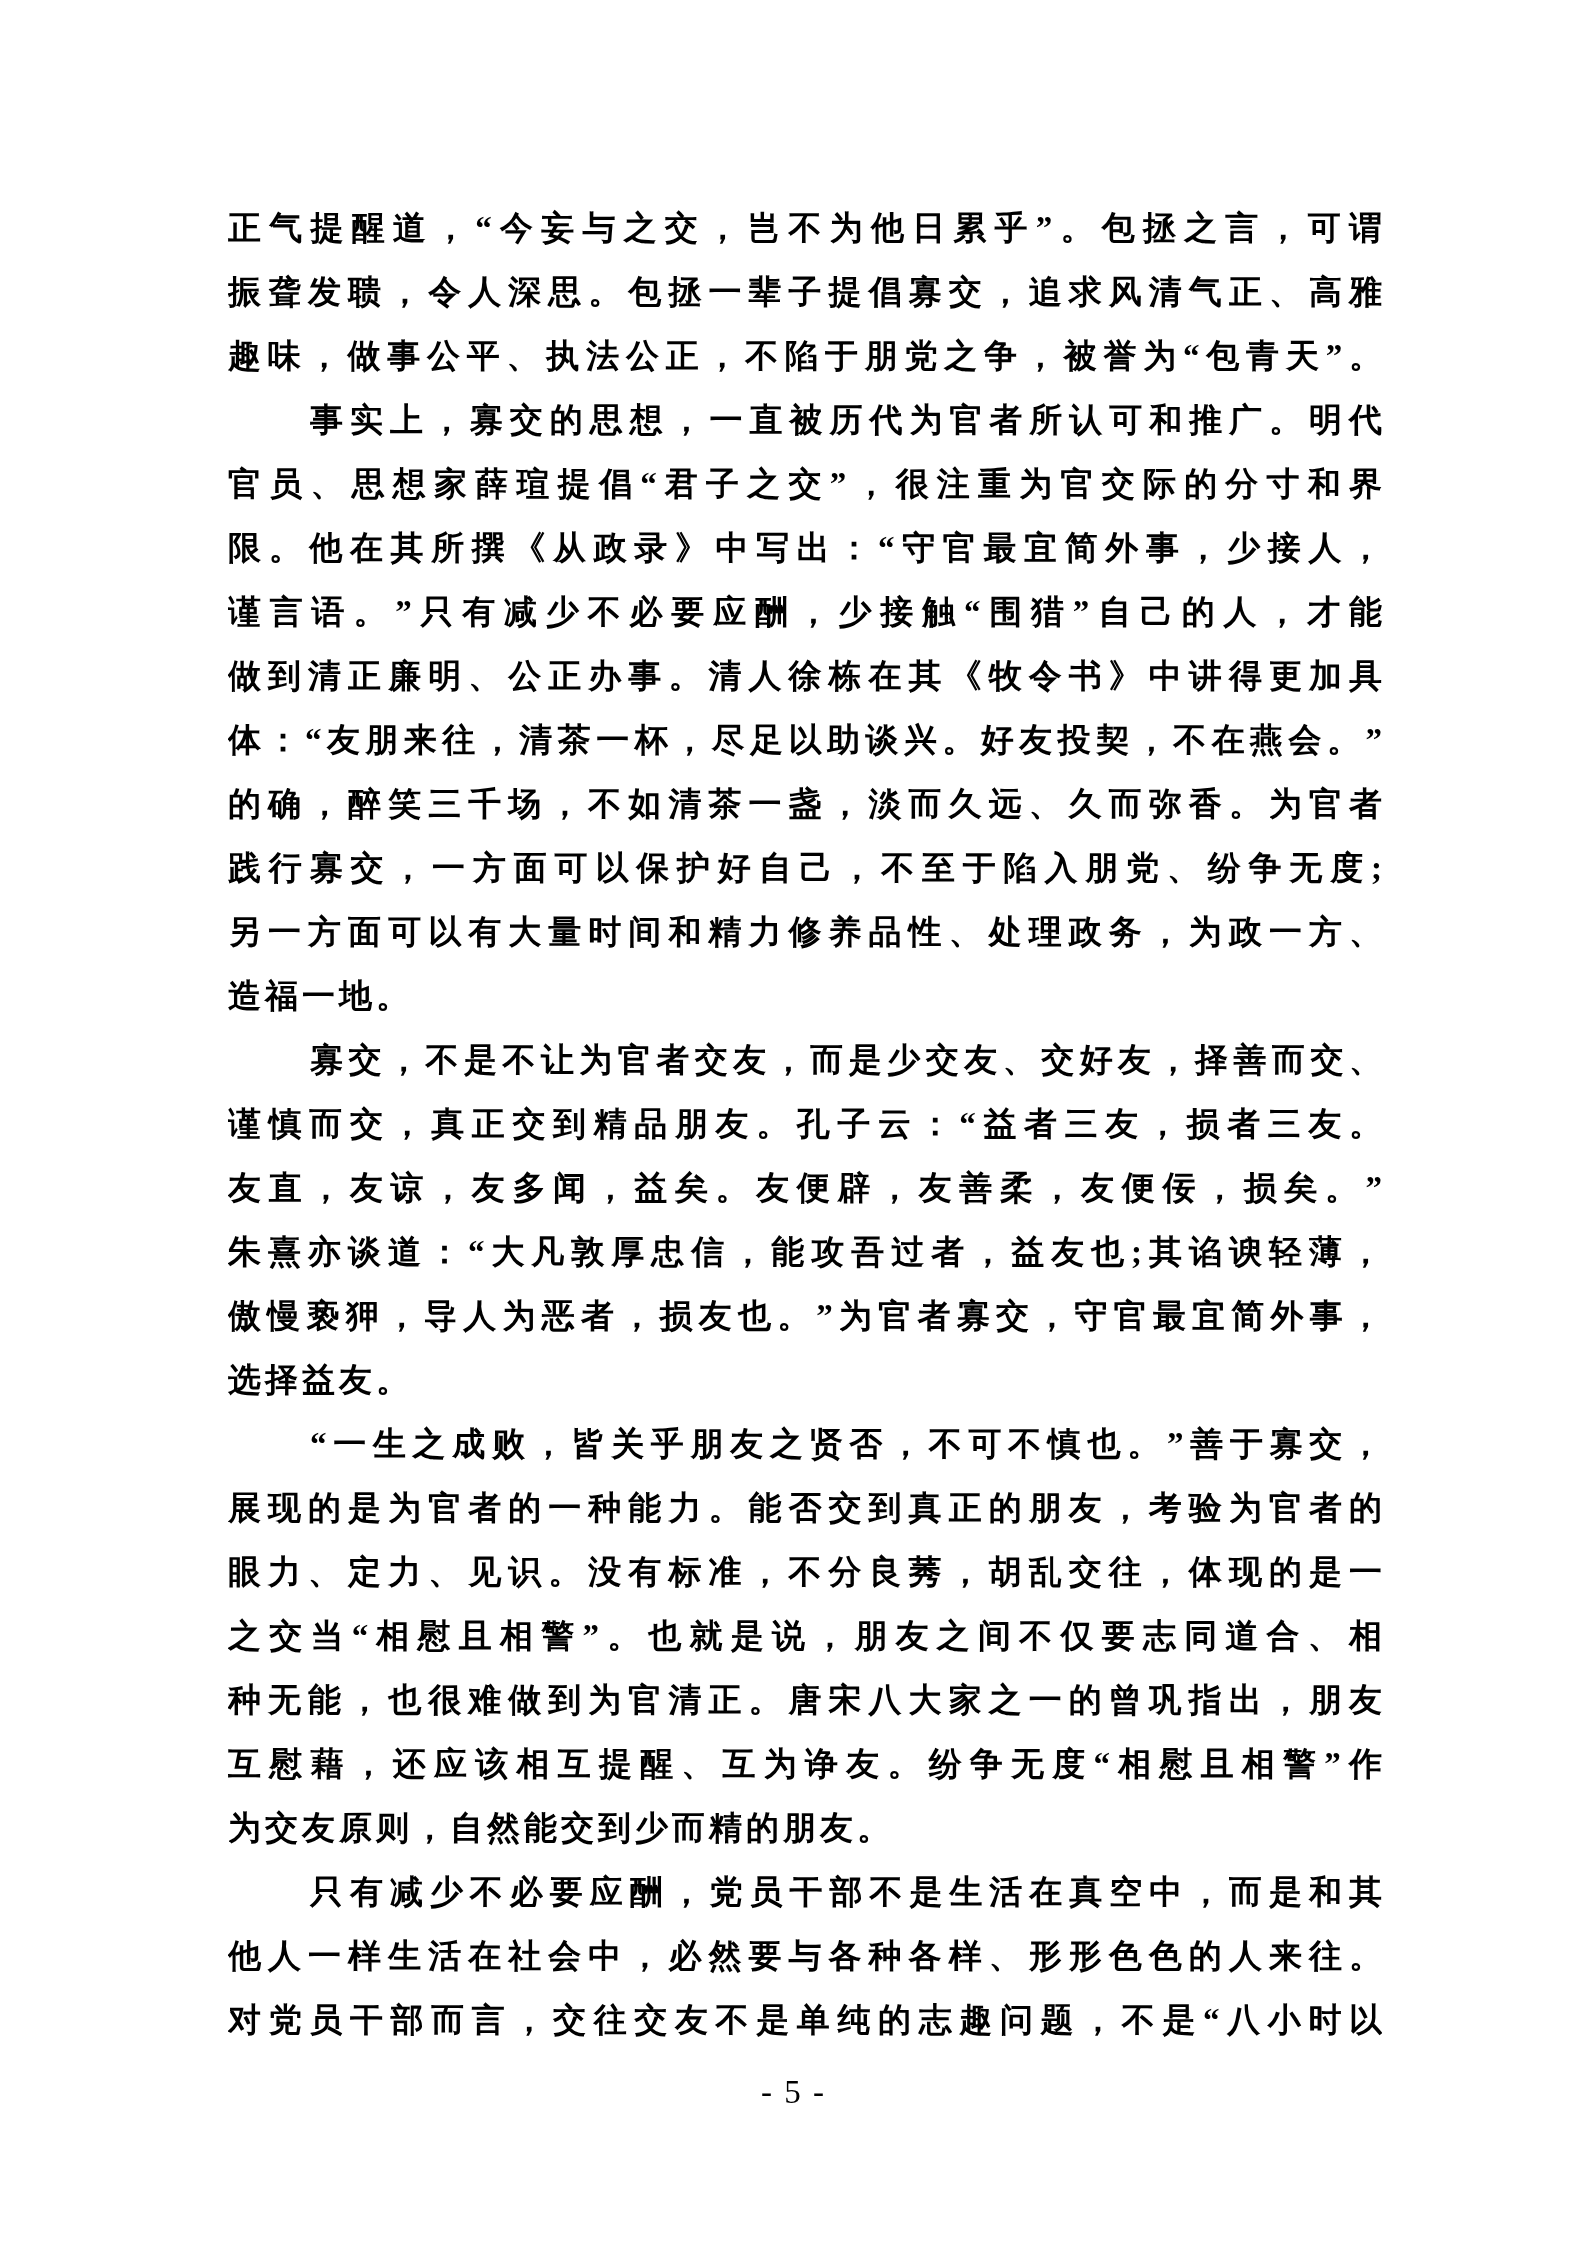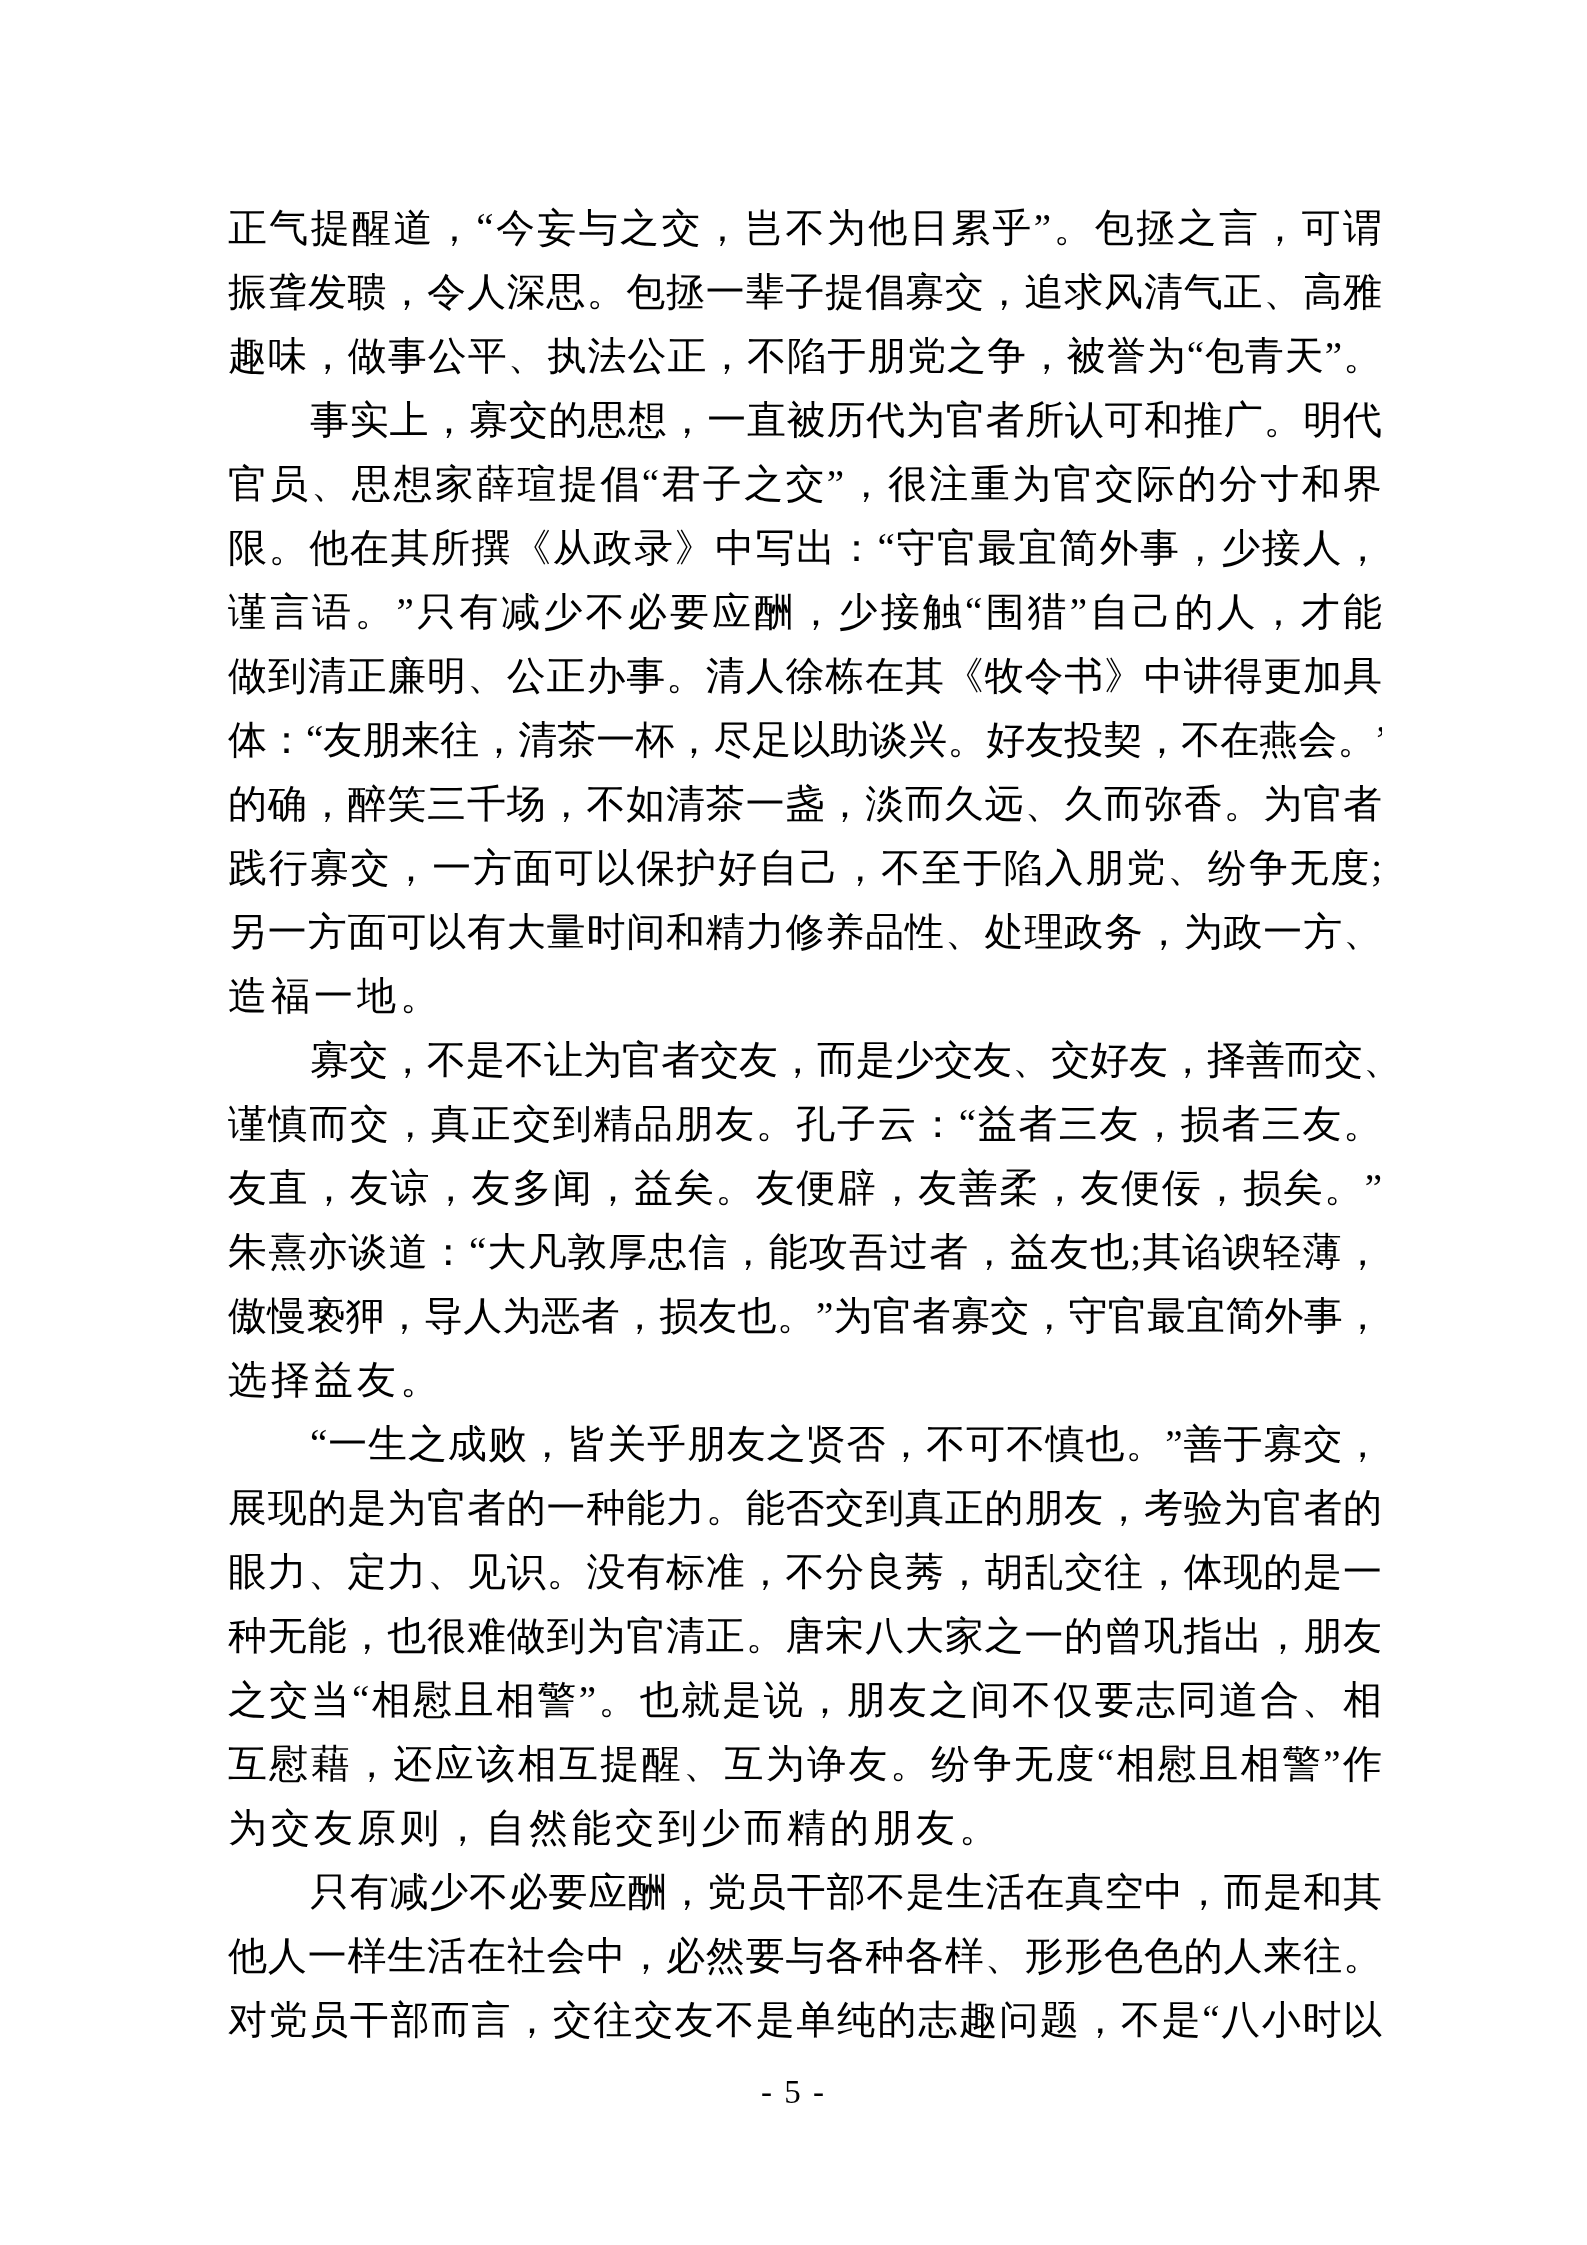--- a/index.html
+++ b/index.html
@@ -22,25 +22,26 @@
     top: 196px;
     width: 1154px;
   }
   .paragraph {
     margin: 0;
     padding: 0;
   }
   .line {
     height: 64px;
     line-height: 64px;
-    font-size: 39px;
+    font-size: 33px;
     text-align: justify;
     text-align-last: justify;
     overflow: hidden;
     white-space: nowrap;
+    font-weight: bold;
   }
   .line.indent {
     text-indent: 82px;
   }
   .line.para-end {
     text-align-last: left;
     letter-spacing: 4px;
   }
   .page-number {
     position: absolute;
@@ -81,22 +82,22 @@
         <div class="line">谨慎而交，真正交到精品朋友。孔子云：“益者三友，损者三友。</div>
         <div class="line">友直，友谅，友多闻，益矣。友便辟，友善柔，友便佞，损矣。”</div>
         <div class="line">朱熹亦谈道：“大凡敦厚忠信，能攻吾过者，益友也;其谄谀轻薄，</div>
         <div class="line">傲慢亵狎，导人为恶者，损友也。”为官者寡交，守官最宜简外事，</div>
         <div class="line para-end">选择益友。</div>
       </div>
       <div class="paragraph">
         <div class="line indent">“一生之成败，皆关乎朋友之贤否，不可不慎也。”善于寡交，</div>
         <div class="line">展现的是为官者的一种能力。能否交到真正的朋友，考验为官者的</div>
         <div class="line">眼力、定力、见识。没有标准，不分良莠，胡乱交往，体现的是一</div>
+        <div class="line">之交当“相慰且相警”。也就是说，朋友之间不仅要志同道合、相</div>
         <div class="line">种无能，也很难做到为官清正。唐宋八大家之一的曾巩指出，朋友</div>
-        <div class="line">之交当“相慰且相警”。也就是说，朋友之间不仅要志同道合、相</div>
         <div class="line">互慰藉，还应该相互提醒、互为诤友。纷争无度“相慰且相警”作</div>
         <div class="line para-end">为交友原则，自然能交到少而精的朋友。</div>
       </div>
       <div class="paragraph">
         <div class="line indent">只有减少不必要应酬，党员干部不是生活在真空中，而是和其</div>
         <div class="line">他人一样生活在社会中，必然要与各种各样、形形色色的人来往。</div>
         <div class="line">对党员干部而言，交往交友不是单纯的志趣问题，不是“八小时以</div>
       </div>
     </main>
   <footer class="page-number">- 5 -</footer>

